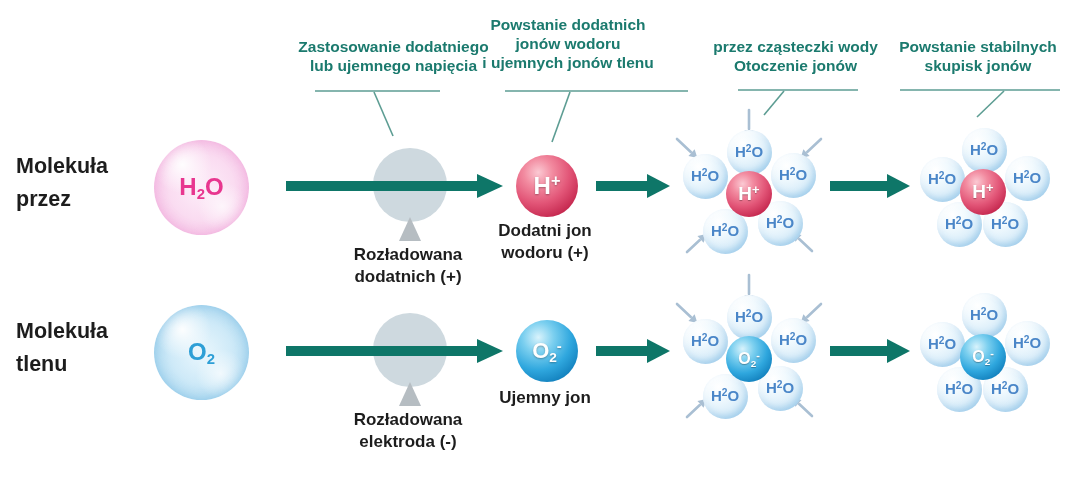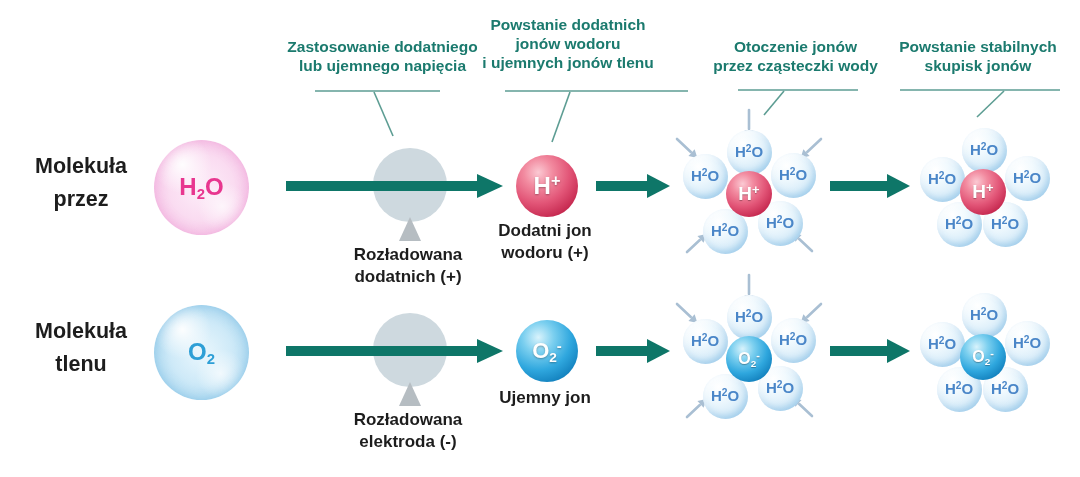--- a/index.html
+++ b/index.html
@@ -13,27 +13,27 @@
   .arrow-shaft{stroke:var(--arrow,#0e7668);stroke-width:10}
   .arrow-head{fill:var(--arrow,#0e7668)}
   .electrode{fill:var(--electrode-circle,#ced9df)}
   .electrode-tri{fill:var(--electrode-pointer,#b6bdc2)}
   .in-arrow{stroke:var(--inward-arrow,#a9bfd3);stroke-width:2.6;stroke-linecap:round}
   .in-arrow-head{fill:var(--inward-arrow,#a9bfd3)}
 
   
   .hdr{position:absolute;text-align:center;color:var(--header-text,#1b7a6e);
        font-weight:700;font-size:15.5px;line-height:19px}
-  .hdr1{left:260px;top:37px;width:245px}
+  .hdr1{left:271px;top:37px;width:245px}
   .hdr2{left:470px;top:15px;width:196px}
   .hdr3{left:697px;top:37px;width:197px}
   .hdr4{left:877px;top:37px;width:202px}
 
   
-  .side-label{position:absolute;left:16px;width:130px;text-align:center;
+  .side-label{position:absolute;left:16px;width:130px;text-align:left;
               color:var(--label-text,#1d1d1d);font-weight:700;font-size:21.5px;line-height:33px}
   .side-label.r1{top:150px}
   .side-label.r2{top:315px}
 
   
   .molecule{position:absolute;width:95px;height:95px;border-radius:50%;
             display:flex;align-items:center;justify-content:center;font-weight:700;font-size:24px}
   .molecule.water{left:154px;top:140px;color:var(--water-formula,#e8368f);
     background:
       radial-gradient(circle at 30% 26%,rgba(255,255,255,.95),rgba(255,255,255,0) 30%),
@@ -138,22 +138,22 @@
   <div class="hdr hdr1">
     <div>Zastosowanie dodatniego</div>
     <div>lub ujemnego napięcia</div>
   </div>
   <div class="hdr hdr2">
     <div>Powstanie dodatnich</div>
     <div>jonów wodoru</div>
     <div>i ujemnych jonów tlenu</div>
   </div>
   <div class="hdr hdr3">
+    <div>przez cząsteczki wody</div>
     <div>Otoczenie jonów</div>
-    <div>przez cząsteczki wody</div>
   </div>
   <div class="hdr hdr4">
     <div>Powstanie stabilnych</div>
     <div>skupisk jonów</div>
   </div>
 
   <div class="side-label r1">
     <div>Molekuła</div>
     <div>przez</div>
   </div>

